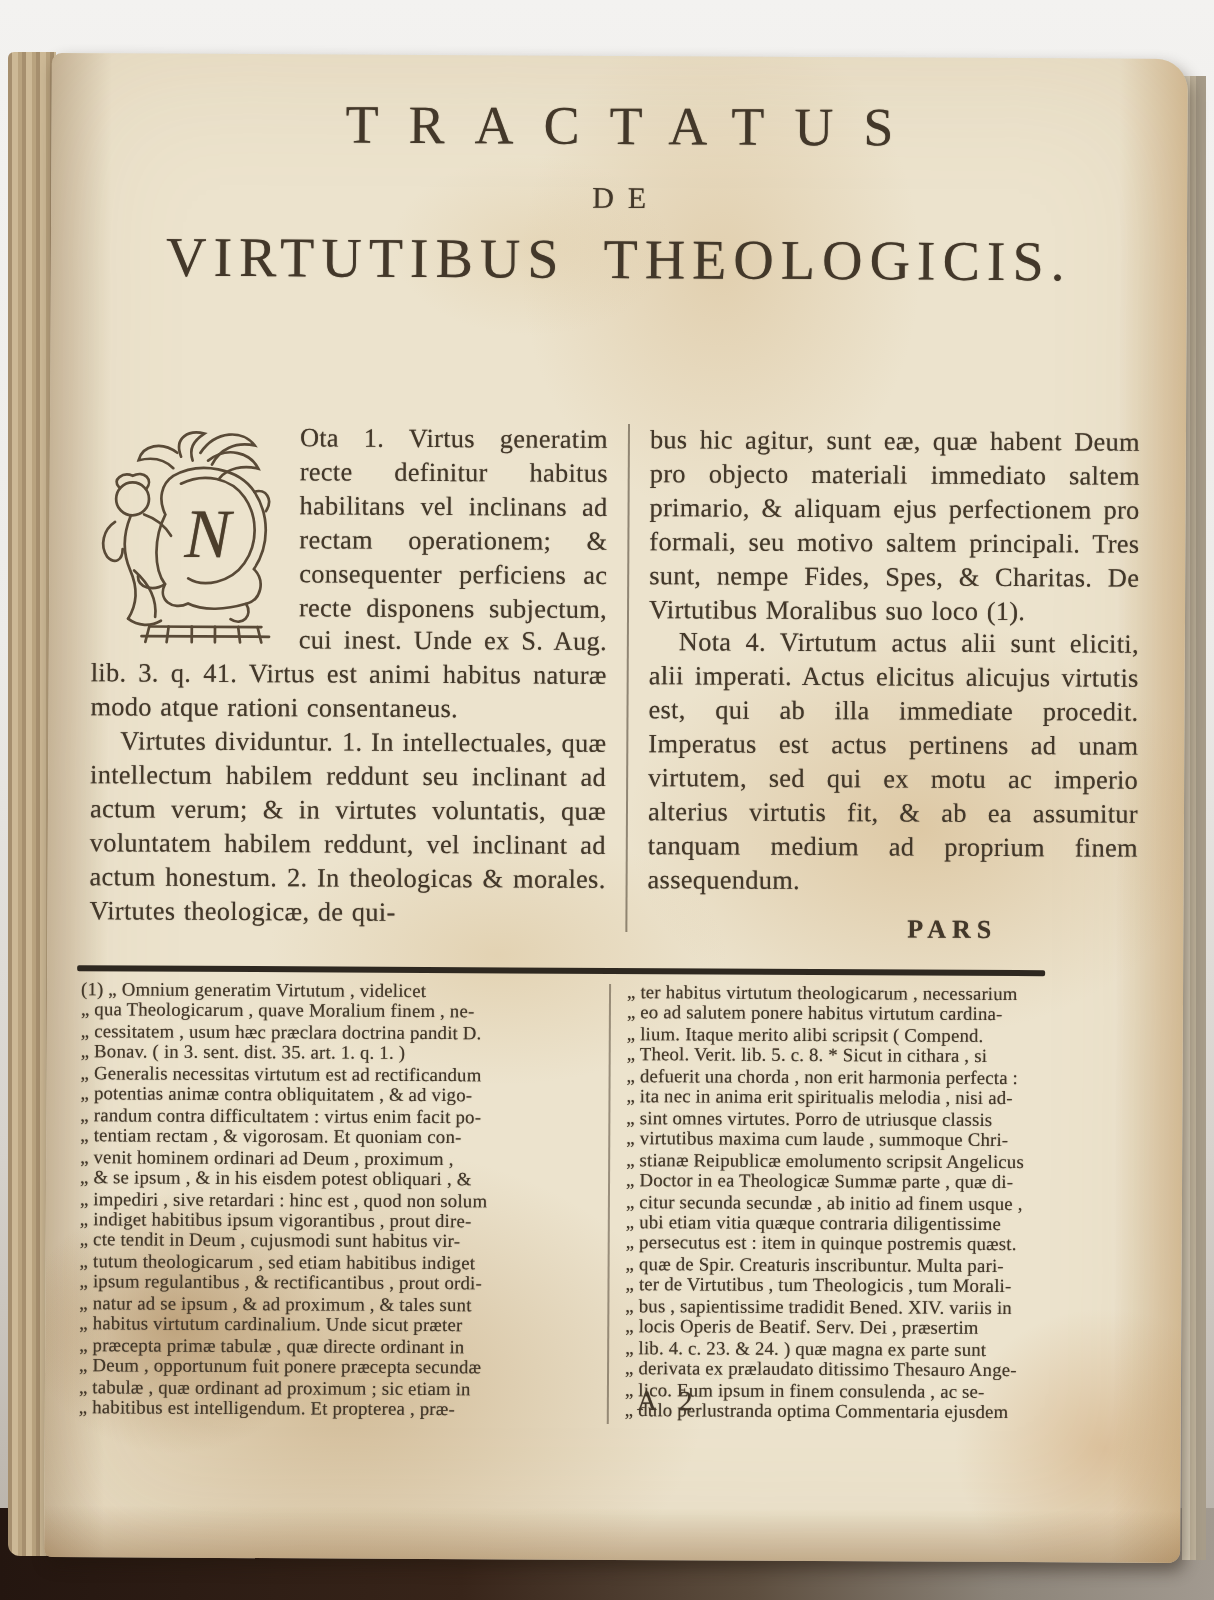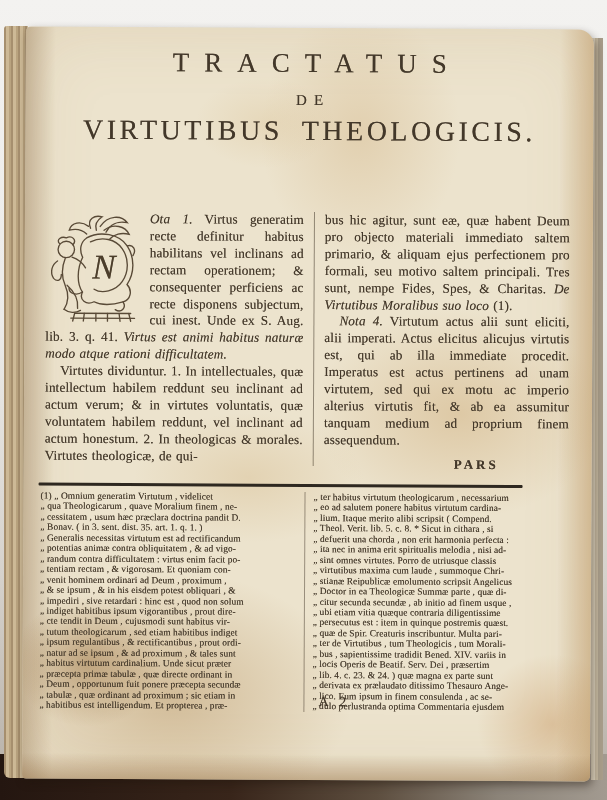--- a/index.html
+++ b/index.html
@@ -44,21 +44,21 @@
   .ink{color:#43382a;text-shadow:0 0 .5px rgba(64,52,38,.65);}
   .t1{position:absolute;left:0;width:100%;top:20px;text-align:center;font-size:27px;letter-spacing:15px;text-indent:15px;}
   .t2{position:absolute;left:0;width:100%;top:64px;text-align:center;font-size:15px;letter-spacing:7px;text-indent:7px;}
   .t3{position:absolute;left:0;width:100%;top:87px;text-align:center;font-size:28px;letter-spacing:3.5px;word-spacing:9px;}
 
   .cols{position:absolute;left:21px;top:184px;width:524px;display:flex;}
   .colL{width:258px;padding-right:10px;border-right:1.3px solid rgba(70,58,44,.55);}
   .colR{width:245px;padding-left:10px;}
   .body-txt{font-size:13.2px;line-height:16.9px;text-align:justify;letter-spacing:.15px;word-spacing:.8px;}
   .indent{text-indent:15px;}
-  .it{font-style:italic;}
+  .it{}
   .init{float:left;width:97px;height:114px;margin:2px 7px 2px 0;}
   .catchword{position:absolute;left:430px;top:428px;font-size:13px;letter-spacing:3px;font-weight:bold;}
   .fn-rule{position:absolute;left:15px;top:456px;width:484px;height:3px;background:#2e2820;border-radius:1px;}
   .fns{position:absolute;left:17px;top:464px;width:528px;display:flex;}
   .fnL{width:256px;padding-right:8px;border-right:1.1px solid rgba(70,58,44,.5);}
   .fnR{width:250px;padding-left:8px;}
   .fn-line{font-size:9.4px;line-height:10.45px;white-space:nowrap;overflow:hidden;letter-spacing:.1px;}
   .sig{position:absolute;left:296px;top:666px;width:60px;font-size:14px;letter-spacing:4px;}
 </style>
 </head>
@@ -112,21 +112,21 @@
               <path d="M80,92 C84,98 78,104 72,100"></path>
               <path d="M46,30 C58,24 72,27 79,37 C86,47 86,61 79,71 C72,81 58,84 50,79"></path>
 
               <path d="M30,104 L88,104"></path>
               <path d="M26,109 L92,109"></path>
               <path d="M30,104 L28,112 M40,104 L39,112 M52,104 L52,112 M64,104 L64,112 M76,104 L77,112 M86,104 L88,112"></path>
             </g>
             <text x="60" y="68" text-anchor="middle" font-family="Liberation Serif, serif" font-style="italic" font-size="36" fill="#4c3e2b">N</text>
           </svg>
         </span>
-        <div><span class="it">Ota 1.</span><span> Virtus generatim recte definitur habitus habilitans vel inclinans ad rectam operationem; &amp; consequenter perficiens ac recte disponens subjectum, cui inest. Unde ex S. Aug. lib. 3. q. 41. </span><span class="it">Virtus est animi habitus naturæ modo atque rationi difficultatem.</span></div>
+        <div><span class="it">Ota 1.</span><span> Virtus generatim recte definitur habitus habilitans vel inclinans ad rectam operationem; &amp; consequenter perficiens ac recte disponens subjectum, cui inest. Unde ex S. Aug. lib. 3. q. 41. </span><span class="it">Virtus est animi habitus naturæ modo atque rationi consentaneus.</span></div>
         <div class="indent"><span>Virtutes dividuntur. 1. In intellectuales, quæ intellectum habilem reddunt seu inclinant ad actum verum; &amp; in virtutes voluntatis, quæ voluntatem habilem reddunt, vel inclinant ad actum honestum. 2. In theologicas &amp; morales. Virtutes theologicæ, de qui-</span></div>
       </div>
       <div class="colR body-txt ink">
         <div><span>bus hic agitur, sunt eæ, quæ habent Deum pro objecto materiali immediato saltem primario, &amp; aliquam ejus perfectionem pro formali, seu motivo saltem principali. Tres sunt, nempe Fides, Spes, &amp; Charitas. </span><span class="it">De Virtutibus Moralibus suo loco</span><span> (1).</span></div>
         <div class="indent"><span class="it">Nota 4.</span><span> Virtutum actus alii sunt eliciti, alii imperati. Actus elicitus alicujus virtutis est, qui ab illa immediate procedit. Imperatus est actus pertinens ad unam virtutem, sed qui ex motu ac imperio alterius virtutis fit, &amp; ab ea assumitur tanquam medium ad proprium finem assequendum.</span></div>
       </div>
     </div>
 
     <div class="catchword ink">PARS</div>
 

